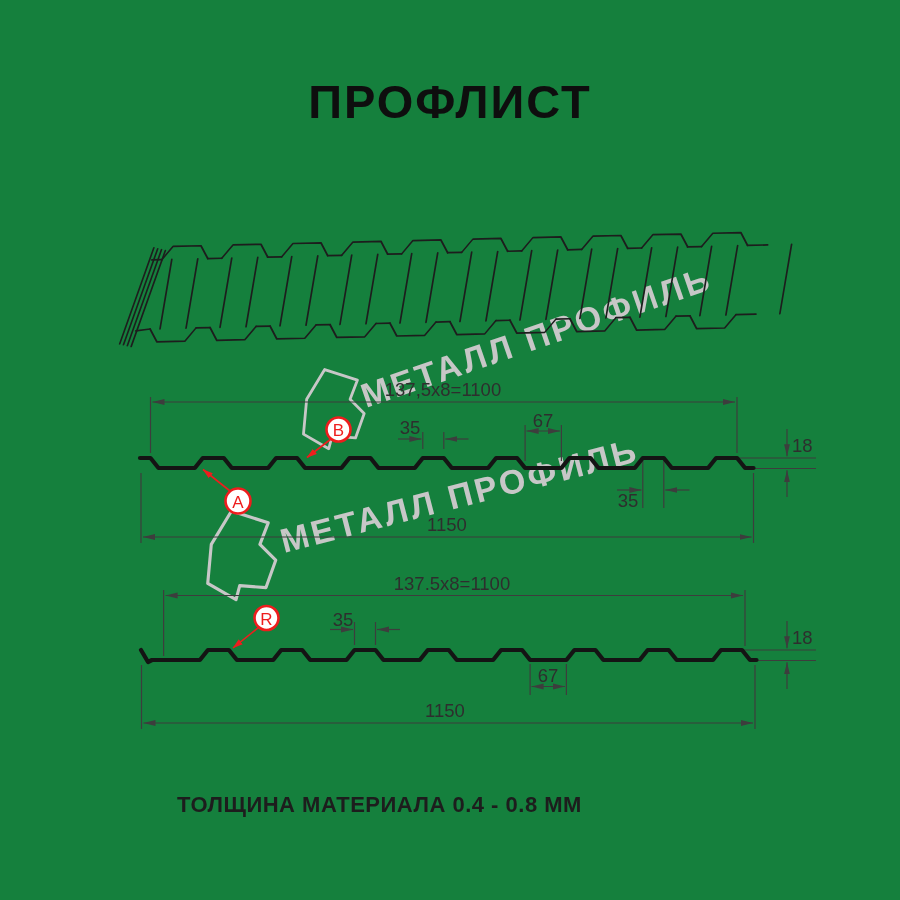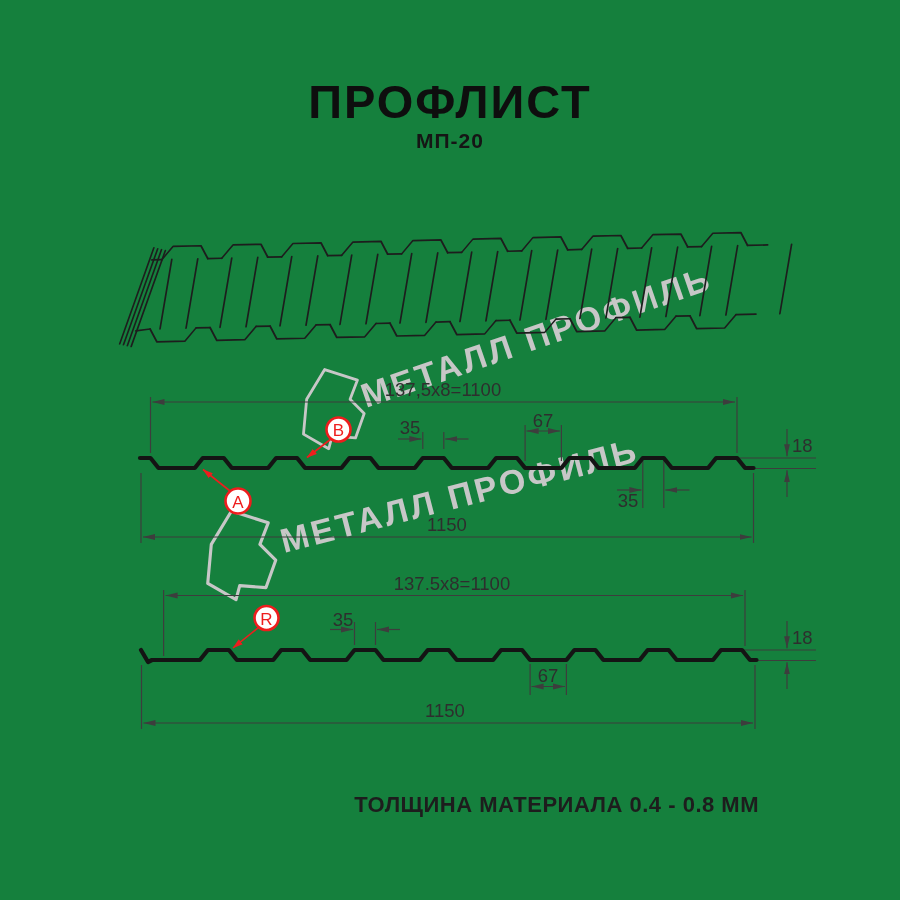--- a/index.html
+++ b/index.html
@@ -2,39 +2,38 @@
 <html><head>
 <meta charset="utf-8">
 <style>
   html,body{margin:0;padding:0;background:#ffffff;}
   .stage{position:relative;width:900px;height:900px;background:#15803d;overflow:hidden;
          font-family:"Liberation Sans", sans-serif;}
   .title{position:absolute;top:74px;left:0;width:900px;text-align:center;
          font-size:47px;font-weight:800;letter-spacing:2px;color:#0e0e0e;}
   .subtitle{position:absolute;top:129px;left:0;width:900px;text-align:center;
          font-size:21px;font-weight:600;letter-spacing:1px;color:#151515;}
-  .footer{position:absolute;top:792px;left:0;width:759px;text-align:right;
+  .footer{position:absolute;top:792px;left:0;width:759px;text-align:center;
          font-size:22px;font-weight:700;letter-spacing:0.5px;color:#1d1d1d;}
   svg{position:absolute;top:0;left:0;}
   .dim{stroke:#3d3d3d;stroke-width:1.2;fill:none;}
   .dimtxt{font-family:"Liberation Sans", sans-serif;font-size:18.5px;fill:#2e2e2e;}
   .prof{stroke:#141414;stroke-width:4.2;fill:none;stroke-linejoin:round;stroke-linecap:round;}
   .sheet{stroke:#1d1d1d;stroke-width:1.7;fill:none;stroke-linejoin:round;stroke-linecap:round;}
   .red{stroke:#ee1d1d;}
   .redtxt{font-family:"Liberation Sans", sans-serif;font-size:17px;fill:#ee1d1d;font-weight:400;}
   .wmtxt{font-family:"Liberation Sans", sans-serif;font-weight:700;fill:#c7c7c7;letter-spacing:3px;}
   .wmlogo{fill:none;stroke:#c7c7c7;stroke-width:2.8;stroke-linejoin:round;}
 </style>
 </head>
 <body>
 
 <div class="stage">
 
   <div class="title">ПРОФЛИСТ</div>
-  <div class="subtitle">МП-20</div>
 
   <svg width="900" height="900" viewBox="0 0 900 900">
     <defs>
       <marker id="arr" markerUnits="userSpaceOnUse" markerWidth="13" markerHeight="9" refX="12" refY="4.5" orient="auto-start-reverse">
         <path d="M12,4.5 L0,1.6 L0,7.4 Z" fill="#3d3d3d"></path>
       </marker>
       <marker id="arrRed" markerUnits="userSpaceOnUse" markerWidth="11" markerHeight="8" refX="10" refY="4" orient="auto">
         <path d="M10.5,4 L0,0.8 L0,7.2 Z" fill="#ee1d1d"></path>
       </marker>
     </defs>

